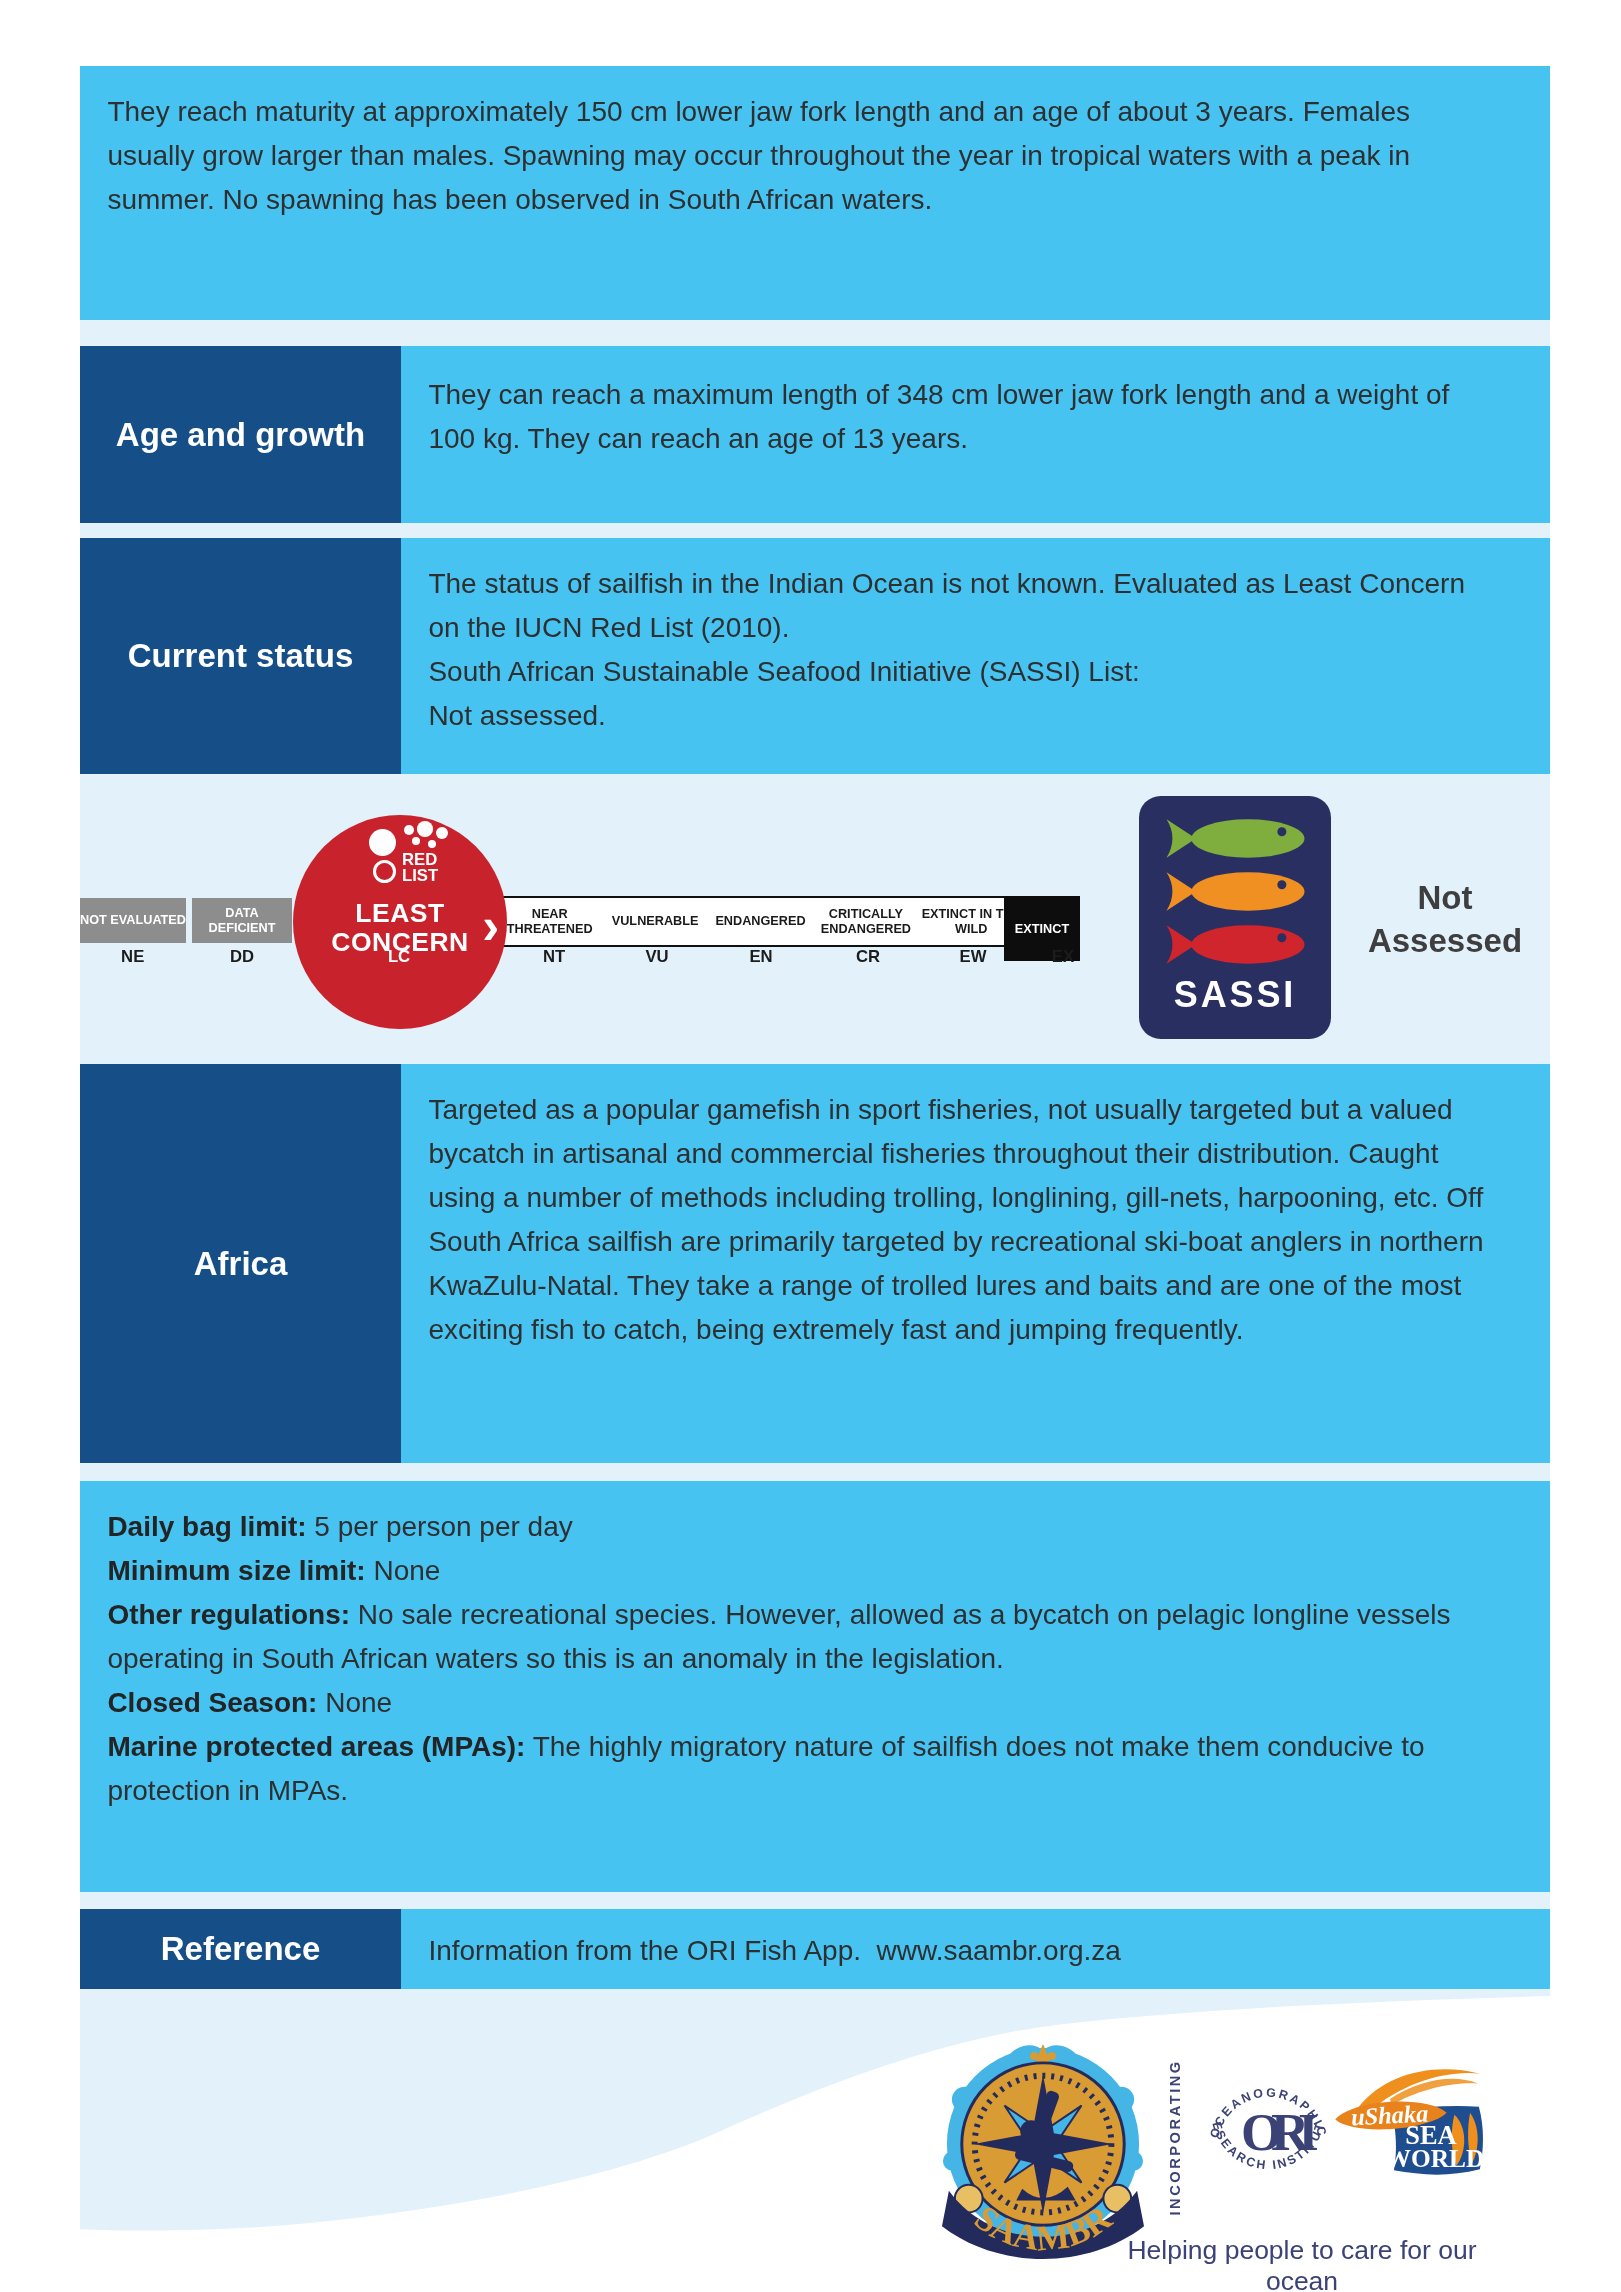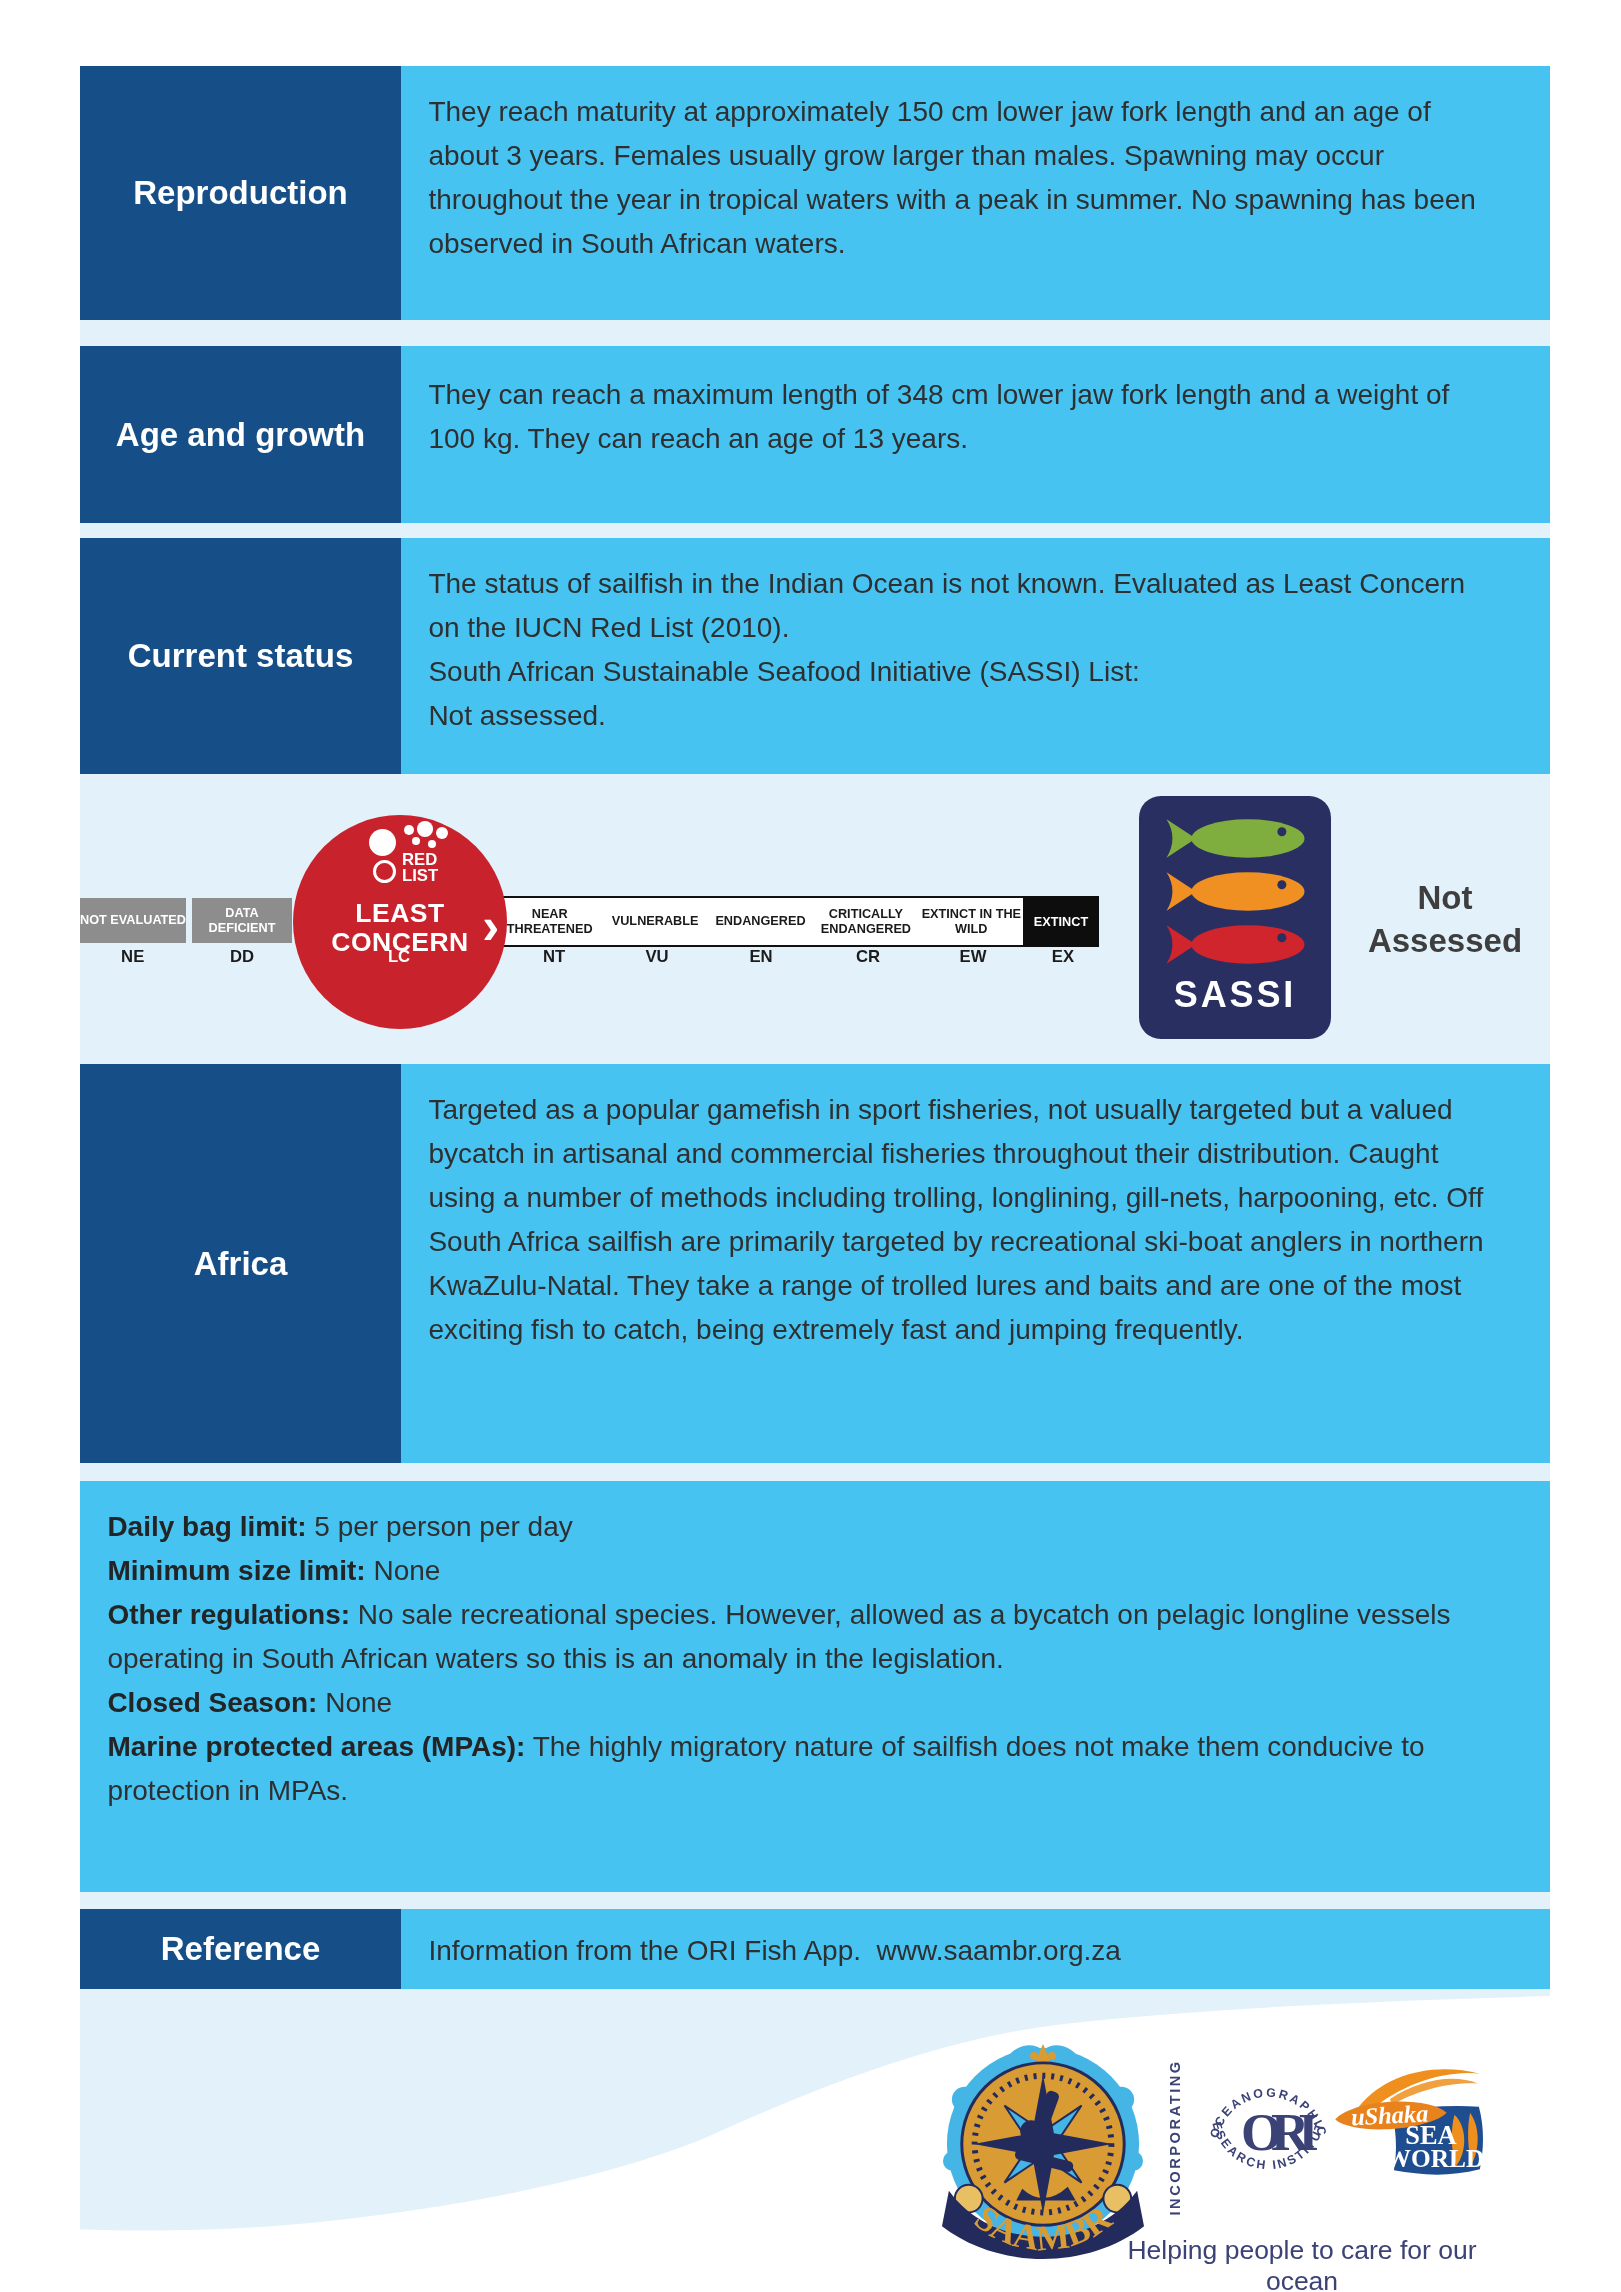--- a/index.html
+++ b/index.html
@@ -15,21 +15,21 @@
                 padding:23.5px 59px 19.6px 27.4px;box-sizing:border-box;}
   .row .content p{margin:0;}
   .regline b{font-weight:bold;color:#232425;}
   
   .status-zone{position:absolute;left:80px;top:774px;width:1470px;height:290px;}
   .graybox{position:absolute;background:#8d8d8d;color:#fff;font-size:12.7px;font-weight:bold;
            display:flex;align-items:center;justify-content:center;text-align:center;line-height:1.15;}
   .strip{position:absolute;left:415px;top:122px;width:531px;height:51px;background:#fff;
          border:2.9px solid #111;box-sizing:border-box;display:flex;align-items:center;}
   .strip .cell{flex:1;text-align:center;font-size:12.7px;font-weight:bold;color:#1a1a1a;line-height:1.12;padding:0 2px;}
-  .extinct-box{position:absolute;left:943px;top:122px;width:76px;height:51px;background:#0d0d0d;
+  .extinct-box{position:absolute;left:924px;top:122px;width:76px;height:65px;background:#0d0d0d;
            color:#fff;font-size:12.7px;font-weight:bold;display:flex;align-items:center;justify-content:center;}
   .lc-circle{position:absolute;left:213px;top:41px;width:214px;height:214px;border-radius:50%;
              background:#c8232c;}
   .lc-main{position:absolute;top:84px;left:0;width:100%;text-align:center;color:#fff;
            font-weight:bold;font-size:26.5px;line-height:29px;letter-spacing:0.5px;}
   .lc-chevron{position:absolute;right:7.8px;top:86px;color:#fff;font-size:51px;font-weight:bold;line-height:51px;}
   .rl-logo{position:absolute;left:76px;top:9.8px;width:108px;height:63px;}
   .rl-bigdot{position:absolute;left:0;top:3.9px;width:27.4px;height:27.4px;border-radius:50%;background:#fff;}
   .rl-d1{position:absolute;left:35px;top:0;width:9.8px;height:9.8px;border-radius:50%;background:#fff;}
   .rl-d2{position:absolute;left:48px;top:-3.9px;width:15.7px;height:15.7px;border-radius:50%;background:#fff;}
@@ -57,21 +57,20 @@
   svg text{font-family:"Liberation Sans",sans-serif;}
   .serif{font-family:"Liberation Serif",serif;}
 </style>
 </head>
 <body>
 
 <div class="page">
   <div class="backdrop"></div>
 
   <div class="row" style="top:66px;height:254px">
-    <div class="label">Reproduction</div>
     <div class="content">
       <p>They reach maturity at approximately 150 cm lower jaw fork length and an age of about 3 years. Females usually grow larger than males. Spawning may occur throughout the year in tropical waters with a peak in summer. No spawning has been observed in South African waters.</p>
     </div>
   </div>
 
   <div class="row" style="top:346px;height:177px">
     <div class="label">Age and growth</div>
     <div class="content" style="padding-top:27.4px">
       <p>They can reach a maximum length of 348 cm lower jaw fork length and a weight of 100 kg. They can reach an age of 13 years.</p>
     </div>

